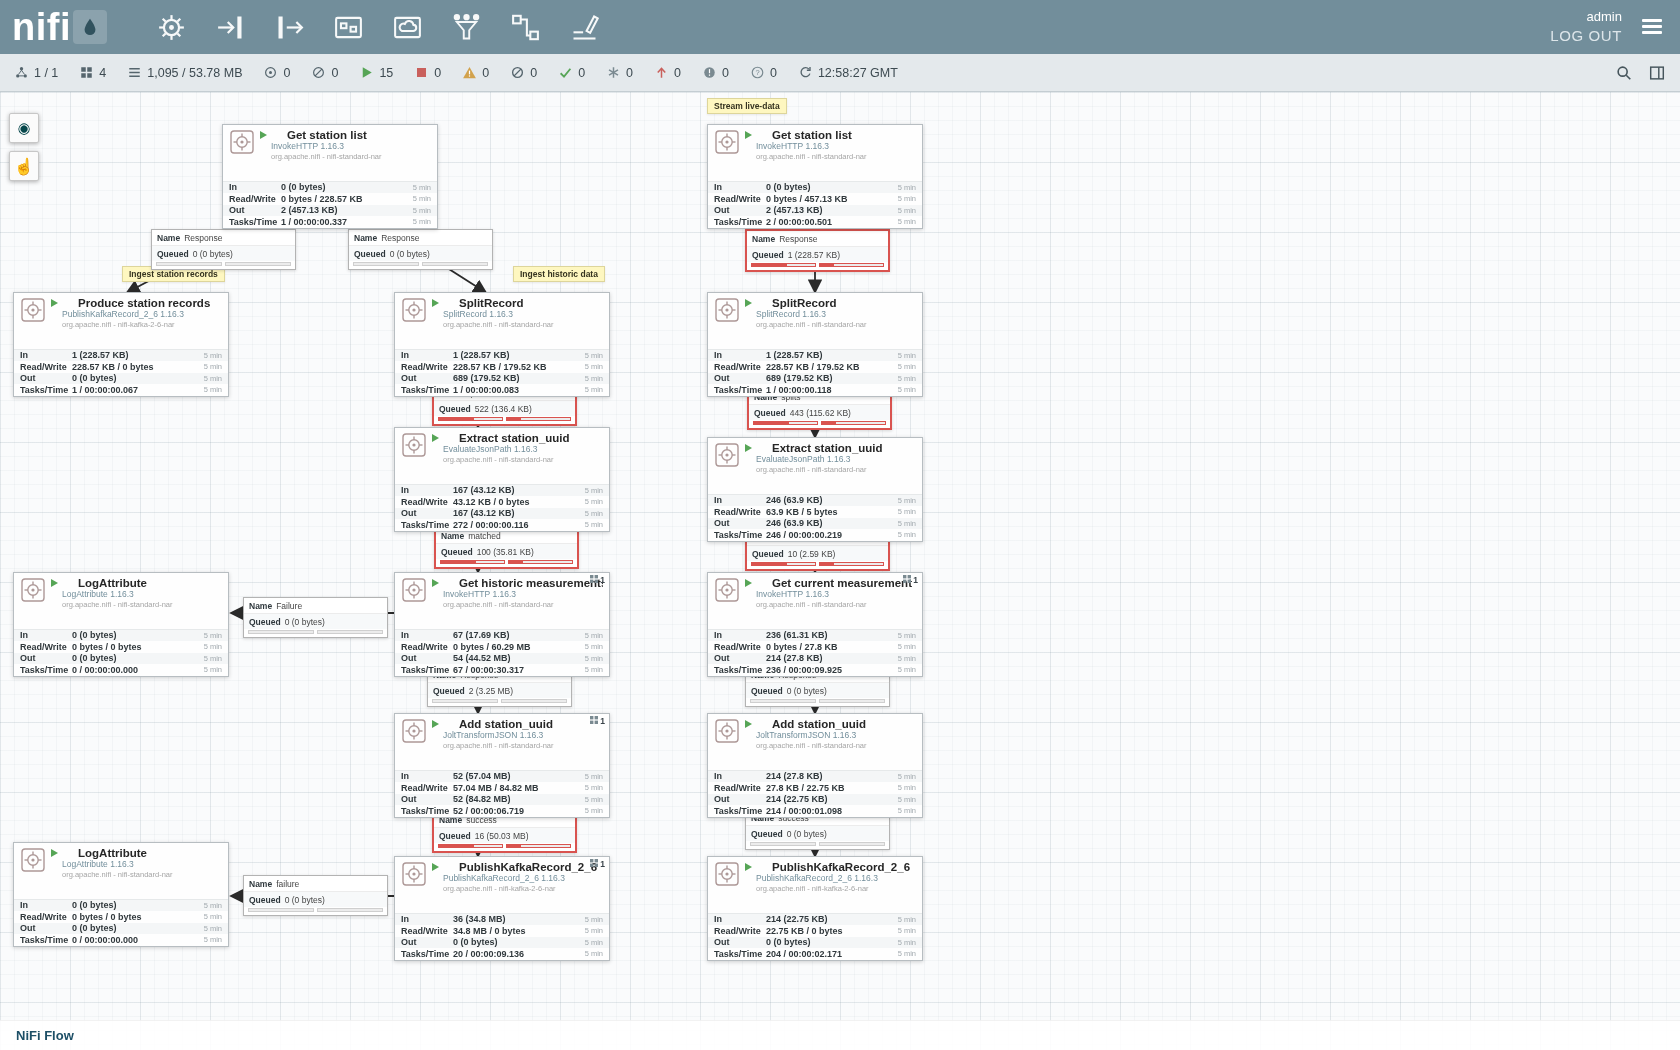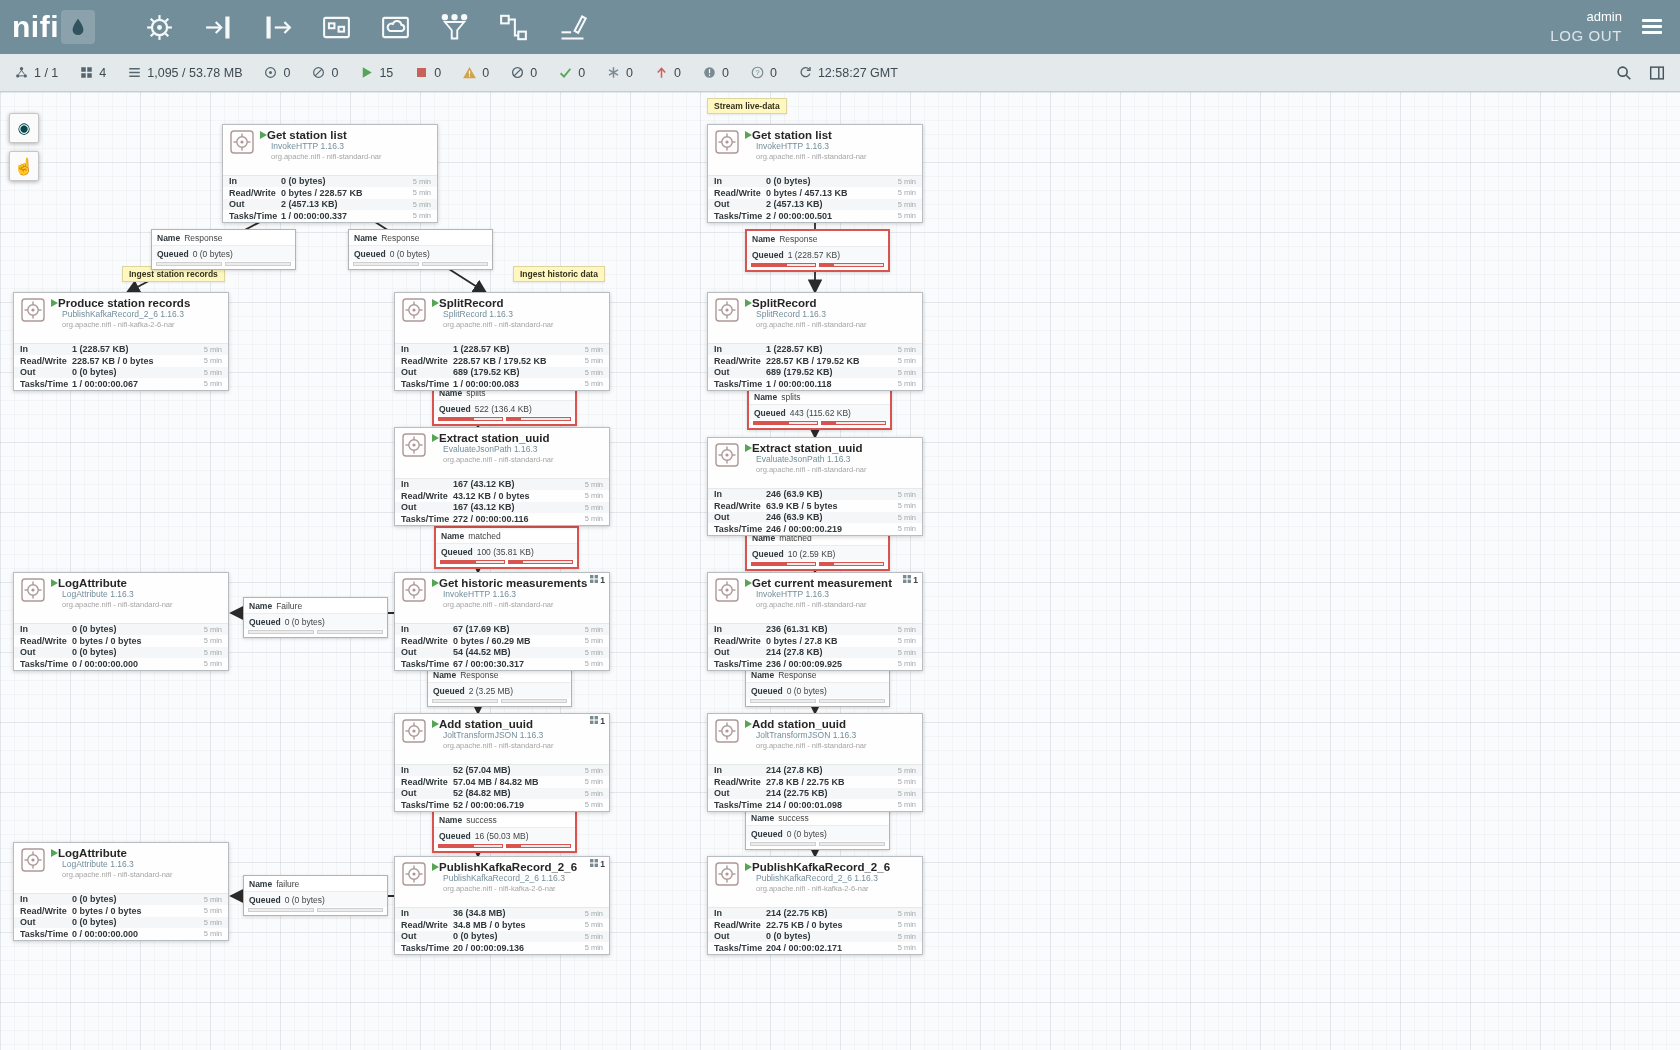--- a/index.html
+++ b/index.html
@@ -2,21 +2,21 @@
 <html><head>
 <meta charset="utf-8">
 <style>
   *{margin:0;padding:0;box-sizing:border-box;}
   html,body{width:1680px;height:1050px;overflow:hidden;font-family:"Liberation Sans",sans-serif;background:#fafbfc;}
   #app{position:relative;width:1680px;height:1050px;}
 
   
   #header{position:absolute;top:0;left:0;right:0;height:54px;background:#728e9b;display:flex;align-items:center;z-index:20;}
   .logo{display:flex;align-items:center;margin-left:12px;gap:2px;}
-  .logo-text{color:#fff;font-size:30px;font-weight:bold;letter-spacing:.5px;line-height:1;}
+  .logo-text{color:#fff;font-size:38px;font-weight:bold;letter-spacing:.5px;line-height:1;}
   .logo-drop{width:34px;height:34px;background:rgba(255,255,255,.18);border-radius:4px;display:flex;align-items:center;justify-content:center;}
   #toolbar{display:flex;gap:26px;margin-left:48px;align-items:center;}
   .tb-btn{width:33px;height:33px;opacity:.95;cursor:grab;}
   .tb-btn svg{width:100%;height:100%;display:block;}
   #header-right{margin-left:auto;display:flex;align-items:center;gap:16px;margin-right:14px;}
   .user-block{text-align:right;}
   .user-name{color:#fff;font-size:13px;line-height:1.3;}
   .logout{color:#dde6ea;font-size:15px;letter-spacing:.6px;cursor:pointer;line-height:1.3;}
   .hamburger{display:flex;flex-direction:column;gap:3px;cursor:pointer;padding:4px;}
   .hamburger span{display:block;width:20px;height:3px;background:#fff;border-radius:1px;}
@@ -59,26 +59,26 @@
   .bp-fill{position:absolute;left:0;top:0;bottom:0;width:0;background:#d9534f;}
   .conn-label.alert .bp-bar:nth-child(1) .bp-fill{width:55%;}
   .conn-label.alert .bp-bar:nth-child(2) .bp-fill{width:22%;}
 
   
   .processor{position:absolute;width:216px;background:#fefefe;border:1px solid #b7bdc1;box-shadow:0 1px 4px rgba(0,0,0,.18);z-index:4;}
   .proc-header{display:flex;padding:4px 6px 2px 6px;}
   .proc-icon{width:26px;height:26px;margin-right:5px;flex:none;}
   .proc-icon svg{width:100%;height:100%;display:block;}
   .proc-titles{flex:1;min-width:0;}
-  .proc-name-row{display:flex;align-items:center;gap:0;text-align:right;}
+  .proc-name-row{display:flex;align-items:center;gap:20px;text-align:right;}
   .run-status{display:inline-block;width:0;height:0;border-left:7px solid #56a556;border-top:4px solid transparent;border-bottom:4px solid transparent;flex:none;}
   .proc-name{font-size:11.5px;font-weight:bold;color:#262626;white-space:nowrap;overflow:hidden;}
   .proc-type{font-size:8.5px;color:#728e9b;margin-left:11px;line-height:1.25;white-space:nowrap;overflow:hidden;}
   .proc-bundle{font-size:7.5px;color:#a5a5a5;margin-left:11px;line-height:1.2;white-space:nowrap;overflow:hidden;}
-  .proc-stats{margin-top:12px;border-top:1px solid #e6e9ea;}
+  .proc-stats{margin-top:18px;border-top:1px solid #e6e9ea;}
   .stat-row{display:flex;align-items:center;height:11.5px;padding:0 6px;font-size:9px;}
   .stat-row:nth-child(odd){background:#f4f6f7;}
   .stat-label{width:52px;font-weight:bold;color:#30383c;flex:none;}
   .stat-value{flex:1;font-weight:bold;color:#30383c;white-space:nowrap;overflow:hidden;}
   .stat-window{font-size:7.5px;color:#a2aaaf;margin-left:4px;flex:none;}
   .proc-threads{position:absolute;top:2px;right:4px;display:flex;align-items:center;gap:2px;font-size:8.5px;font-weight:bold;color:#3a444a;}
 
   
   .float-btn{position:absolute;left:9px;width:30px;height:30px;background:#fbfbfb;border:1px solid #c7c7c7;border-radius:2px;box-shadow:0 1px 4px rgba(0,0,0,.3);display:flex;align-items:center;justify-content:center;z-index:9;color:#07484c;cursor:pointer;}
   #navigate-btn{top:113px;font-size:15px;}
@@ -1327,14 +1327,17 @@
       </div>
   </div>
 
   <div class="float-btn" id="navigate-btn">
       <span>◉</span>
     </div>
   <div class="float-btn" id="operate-btn">
       <span>☝</span>
     </div>
 
+  <div id="breadcrumb">
+    <span id="breadcrumb-link">NiFi Flow</span>
+  </div>
 
 </div>
 
 </body></html>

